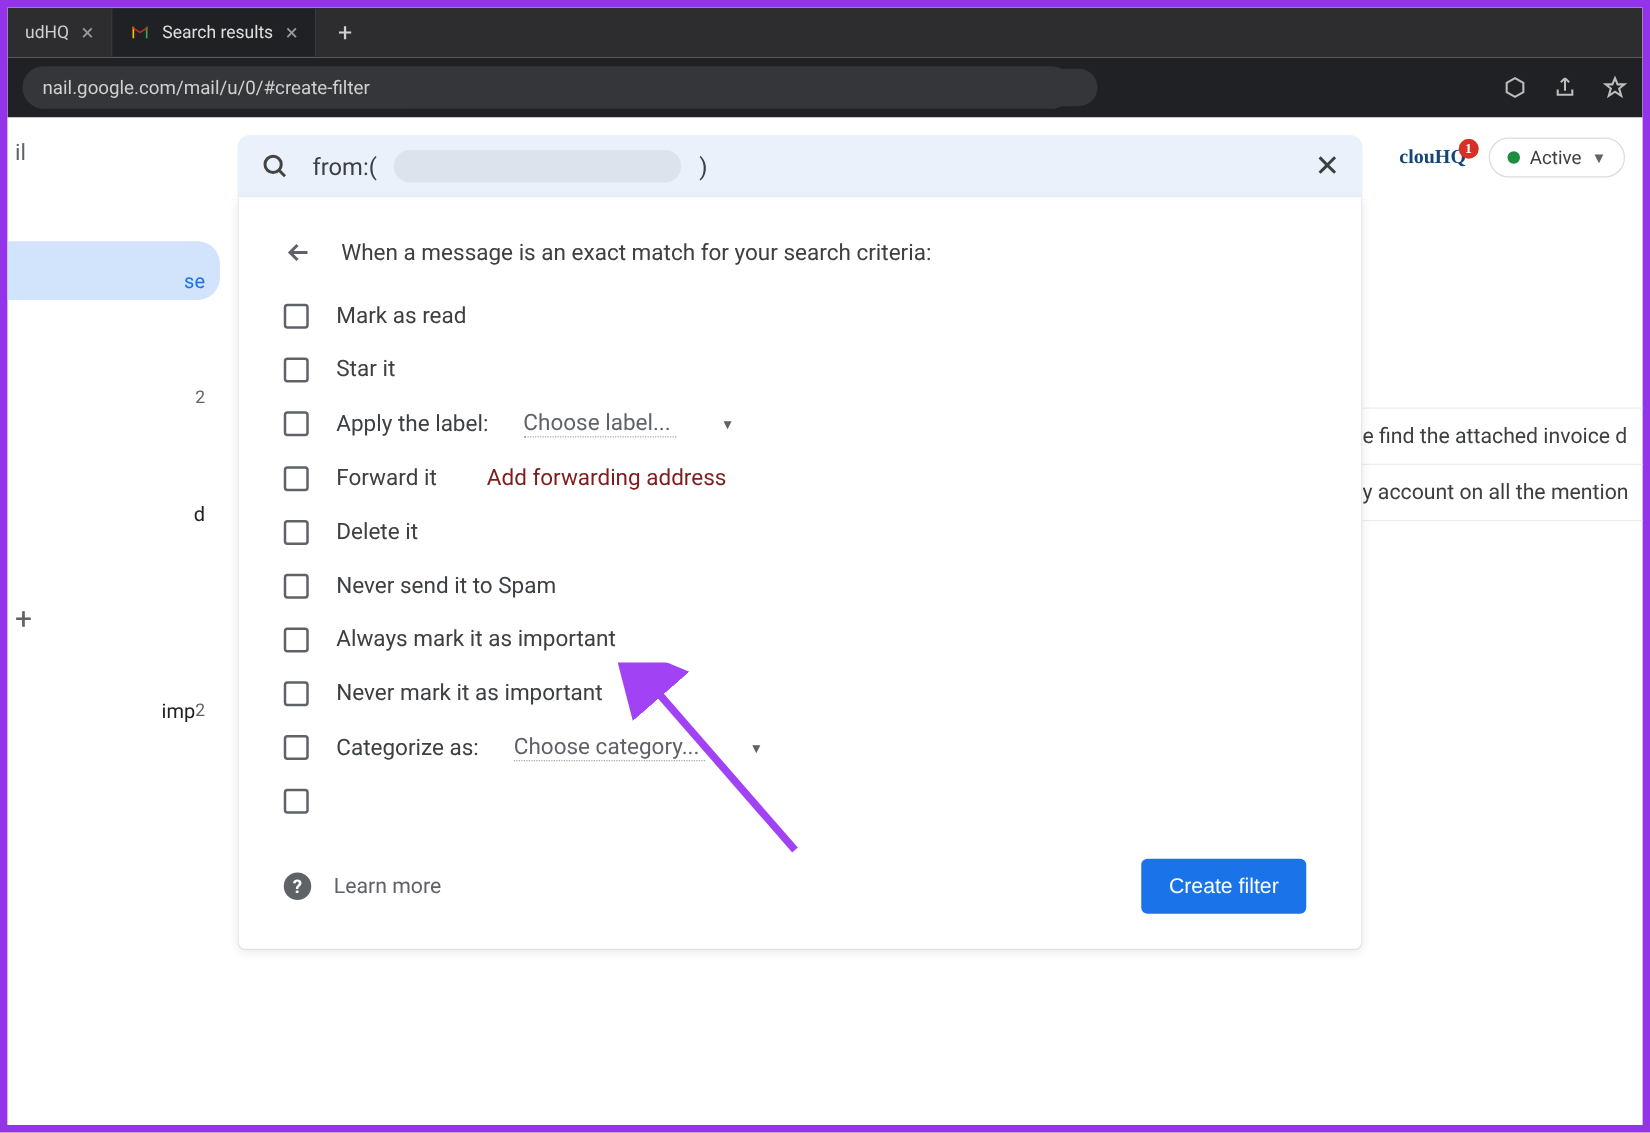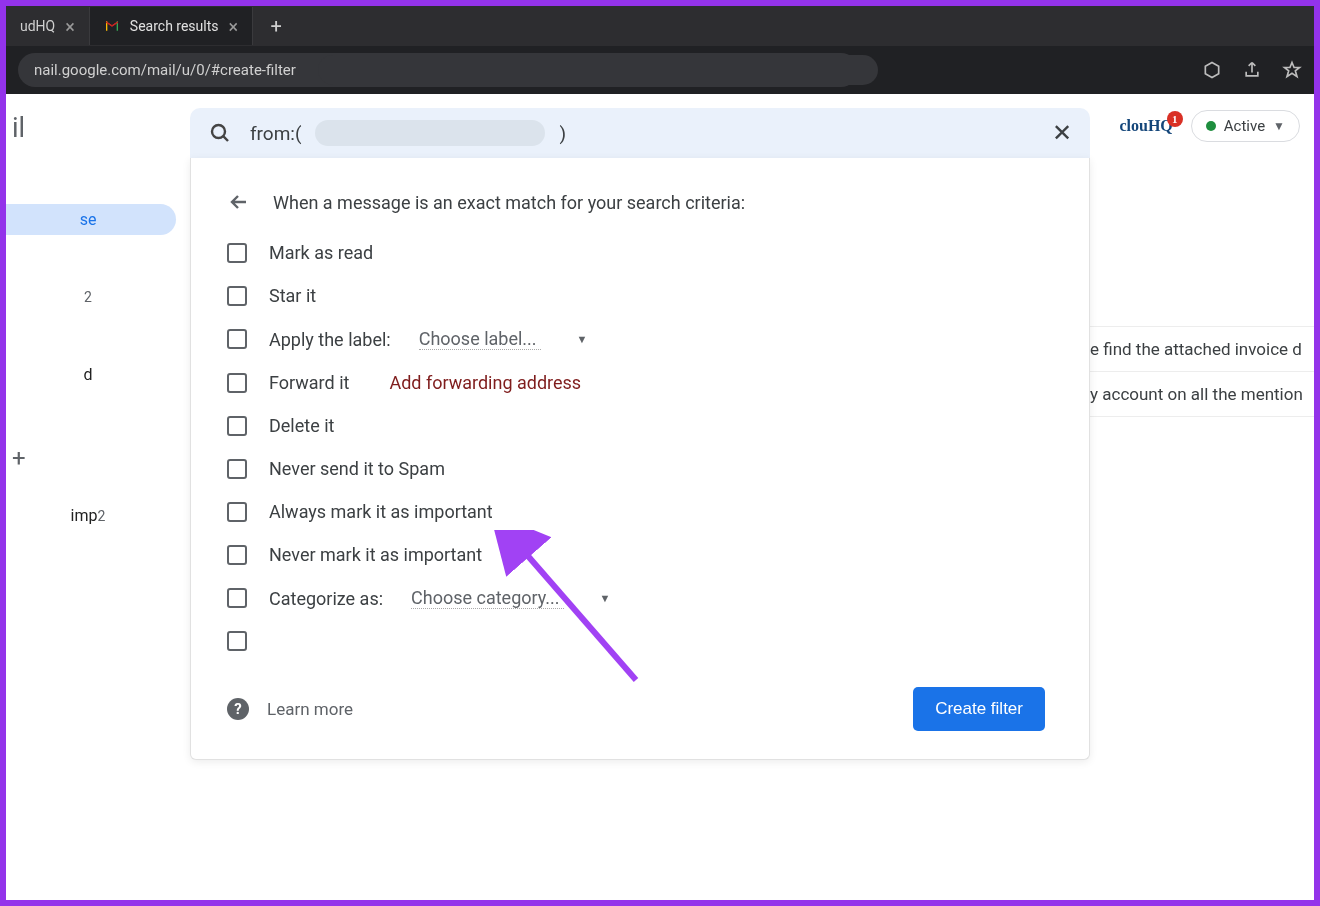--- a/index.html
+++ b/index.html
@@ -84,30 +84,30 @@
   .sidebar {
     position: absolute;
     left: 0;
     top: 0;
     width: 170px;
     padding-top: 18px;
     font-size: 16px;
     color: #222;
   }
   .sb-logo {
-    font-size: 27px;
+    font-size: 18px;
     color: #5f6368;
     padding-left: 6px;
     margin-bottom: 60px;
   }
   .sb-item {
     display: flex;
     align-items: center;
-    justify-content: center;
-    padding: 6px 12px 6px 6px;
+    justify-content: flex-end;
+    padding: 22px 12px 6px 6px;
     border-radius: 0 18px 18px 0;
     margin-bottom: 48px;
     margin-top: 22px;
   }
   .sb-item.sel { background: #d2e3fc; color: #1a73e8; }
   .sb-badge { color: #5f6368; font-size: 14px; }
   .sb-plus {
     color: #5f6368; font-size: 24px;
     padding: 6px 12px 6px 6px;
     margin-bottom: 20px;

